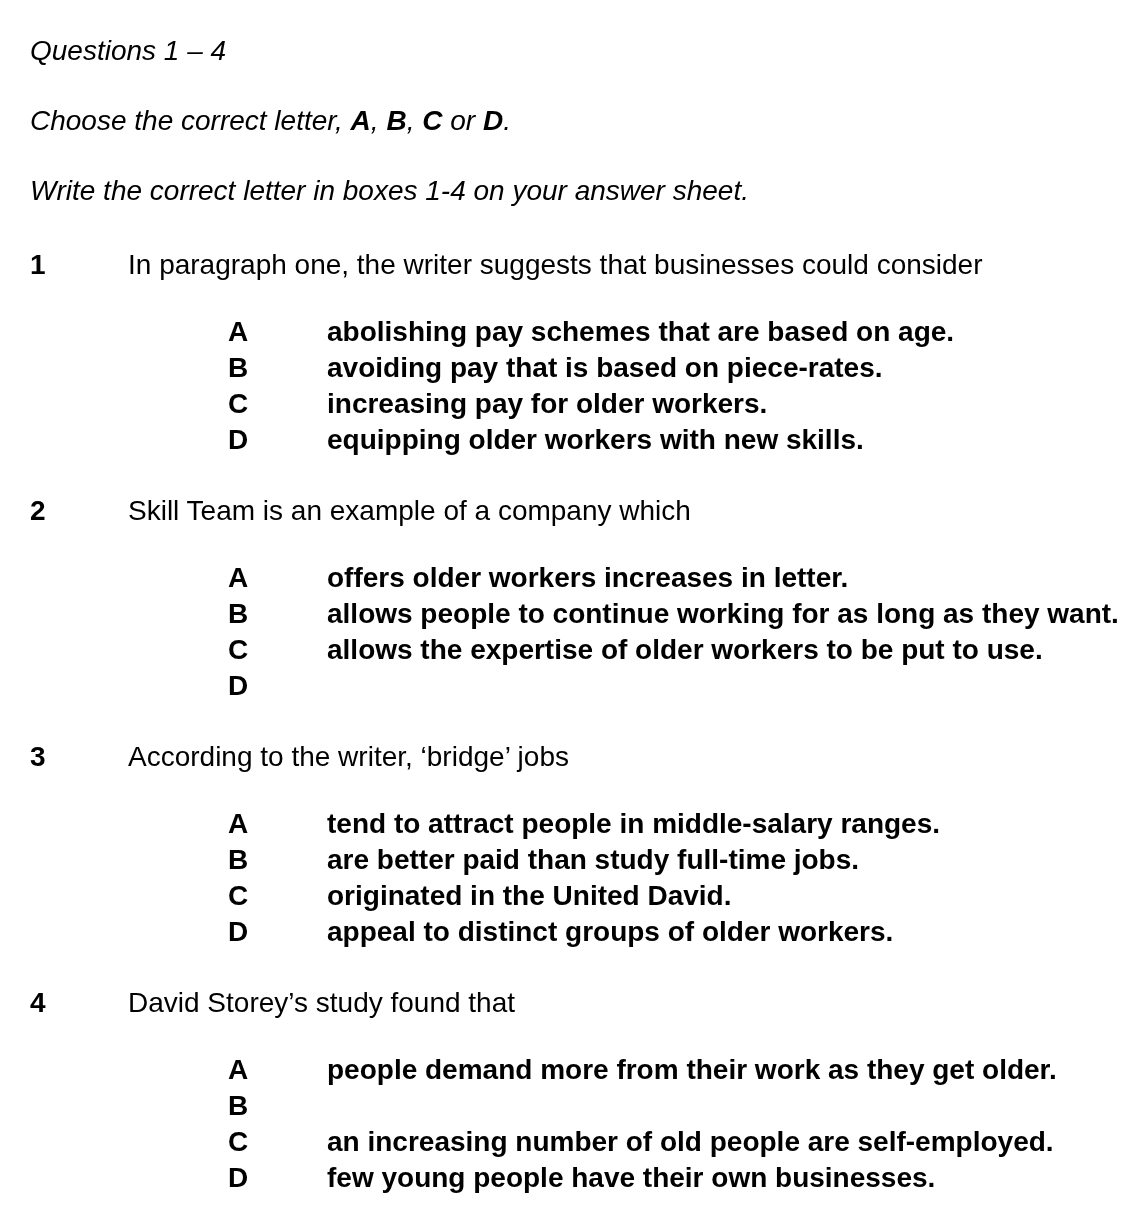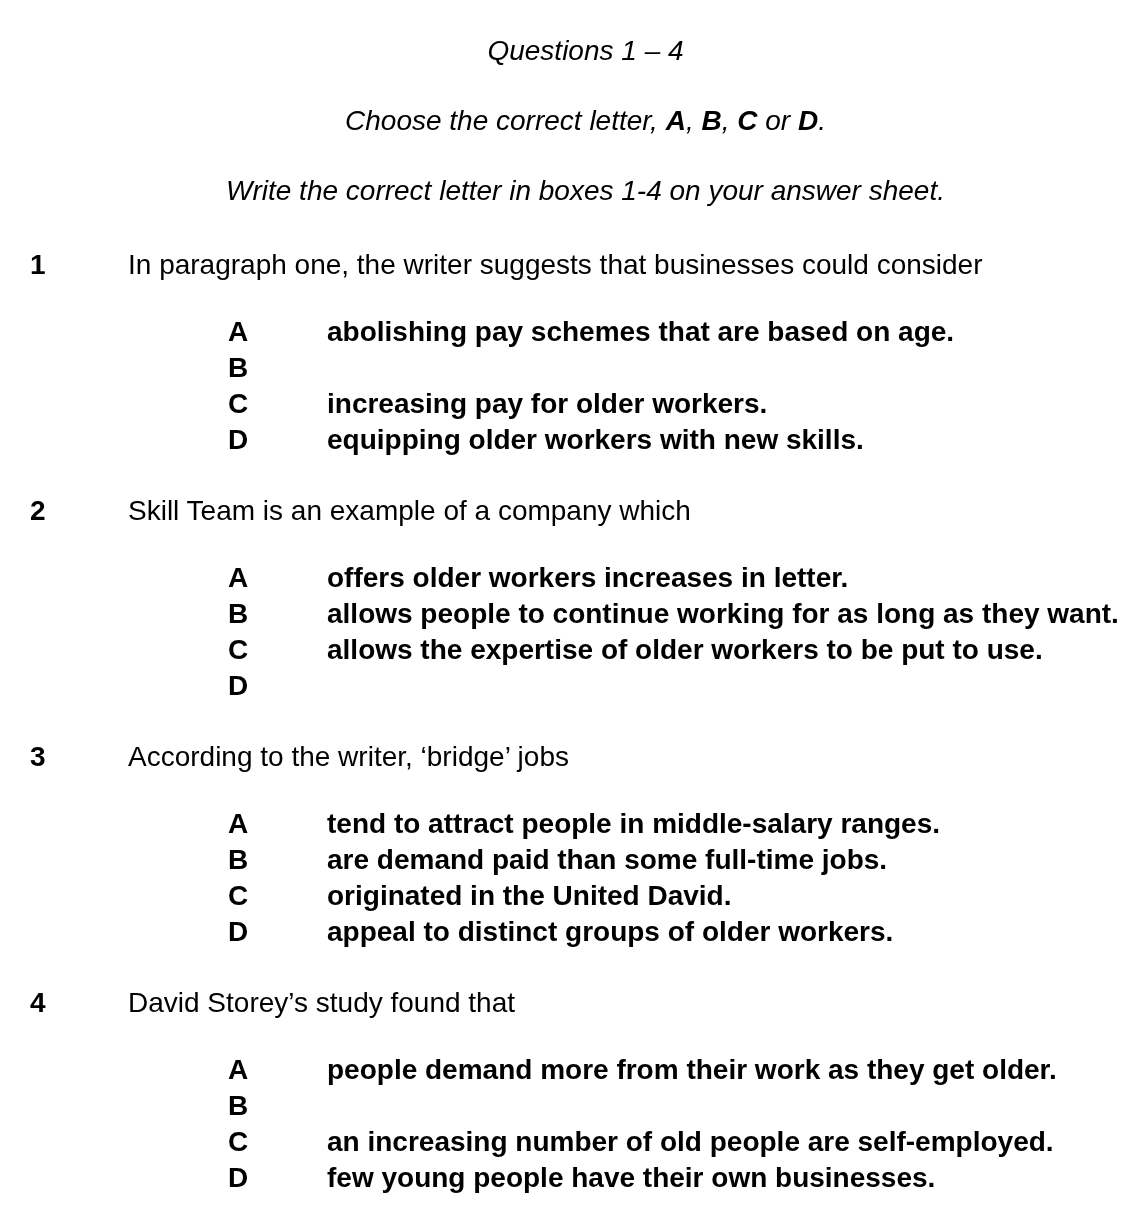--- a/index.html
+++ b/index.html
@@ -15,23 +15,22 @@
     color: #000000;
     overflow: hidden;
   }
   .doc {
     padding: 34px 8px 0 30px;
     box-sizing: border-box;
   }
   .header-line {
     font-style: italic;
     line-height: 34px;
-    margin: 0 0 36px 12px;
+    margin: 0 0 36px 0;
     white-space: nowrap;
-    text-align: center;
   }
   .header-line .seg-bold {
     font-weight: bold;
   }
   .question {
     margin-top: 36px;
   }
   .question:first-of-type {
     margin-top: 40px;
   }
@@ -81,20 +80,21 @@
           <span class="q-num">1</span>
           <span class="q-stem">In paragraph one, the writer suggests that businesses could consider</span>
         </div>
         <div class="options">
           <div class="option">
             <span class="opt-letter">A</span>
             <span class="opt-text">abolishing pay schemes that are based on age.</span>
           </div>
           <div class="option">
             <span class="opt-letter">B</span>
+            <span class="opt-text">avoiding pay that is based on piece-rates.</span>
           </div>
           <div class="option">
             <span class="opt-letter">C</span>
             <span class="opt-text">increasing pay for older workers.</span>
           </div>
           <div class="option">
             <span class="opt-letter">D</span>
             <span class="opt-text">equipping older workers with new skills.</span>
           </div>
         </div>
@@ -127,21 +127,21 @@
           <span class="q-num">3</span>
           <span class="q-stem">According to the writer, ‘bridge’ jobs</span>
         </div>
         <div class="options">
           <div class="option">
             <span class="opt-letter">A</span>
             <span class="opt-text">tend to attract people in middle-salary ranges.</span>
           </div>
           <div class="option">
             <span class="opt-letter">B</span>
-            <span class="opt-text">are demand paid than some full-time jobs.</span>
+            <span class="opt-text">are better paid than study full-time jobs.</span>
           </div>
           <div class="option">
             <span class="opt-letter">C</span>
             <span class="opt-text">originated in the United David.</span>
           </div>
           <div class="option">
             <span class="opt-letter">D</span>
             <span class="opt-text">appeal to distinct groups of older workers.</span>
           </div>
         </div>

